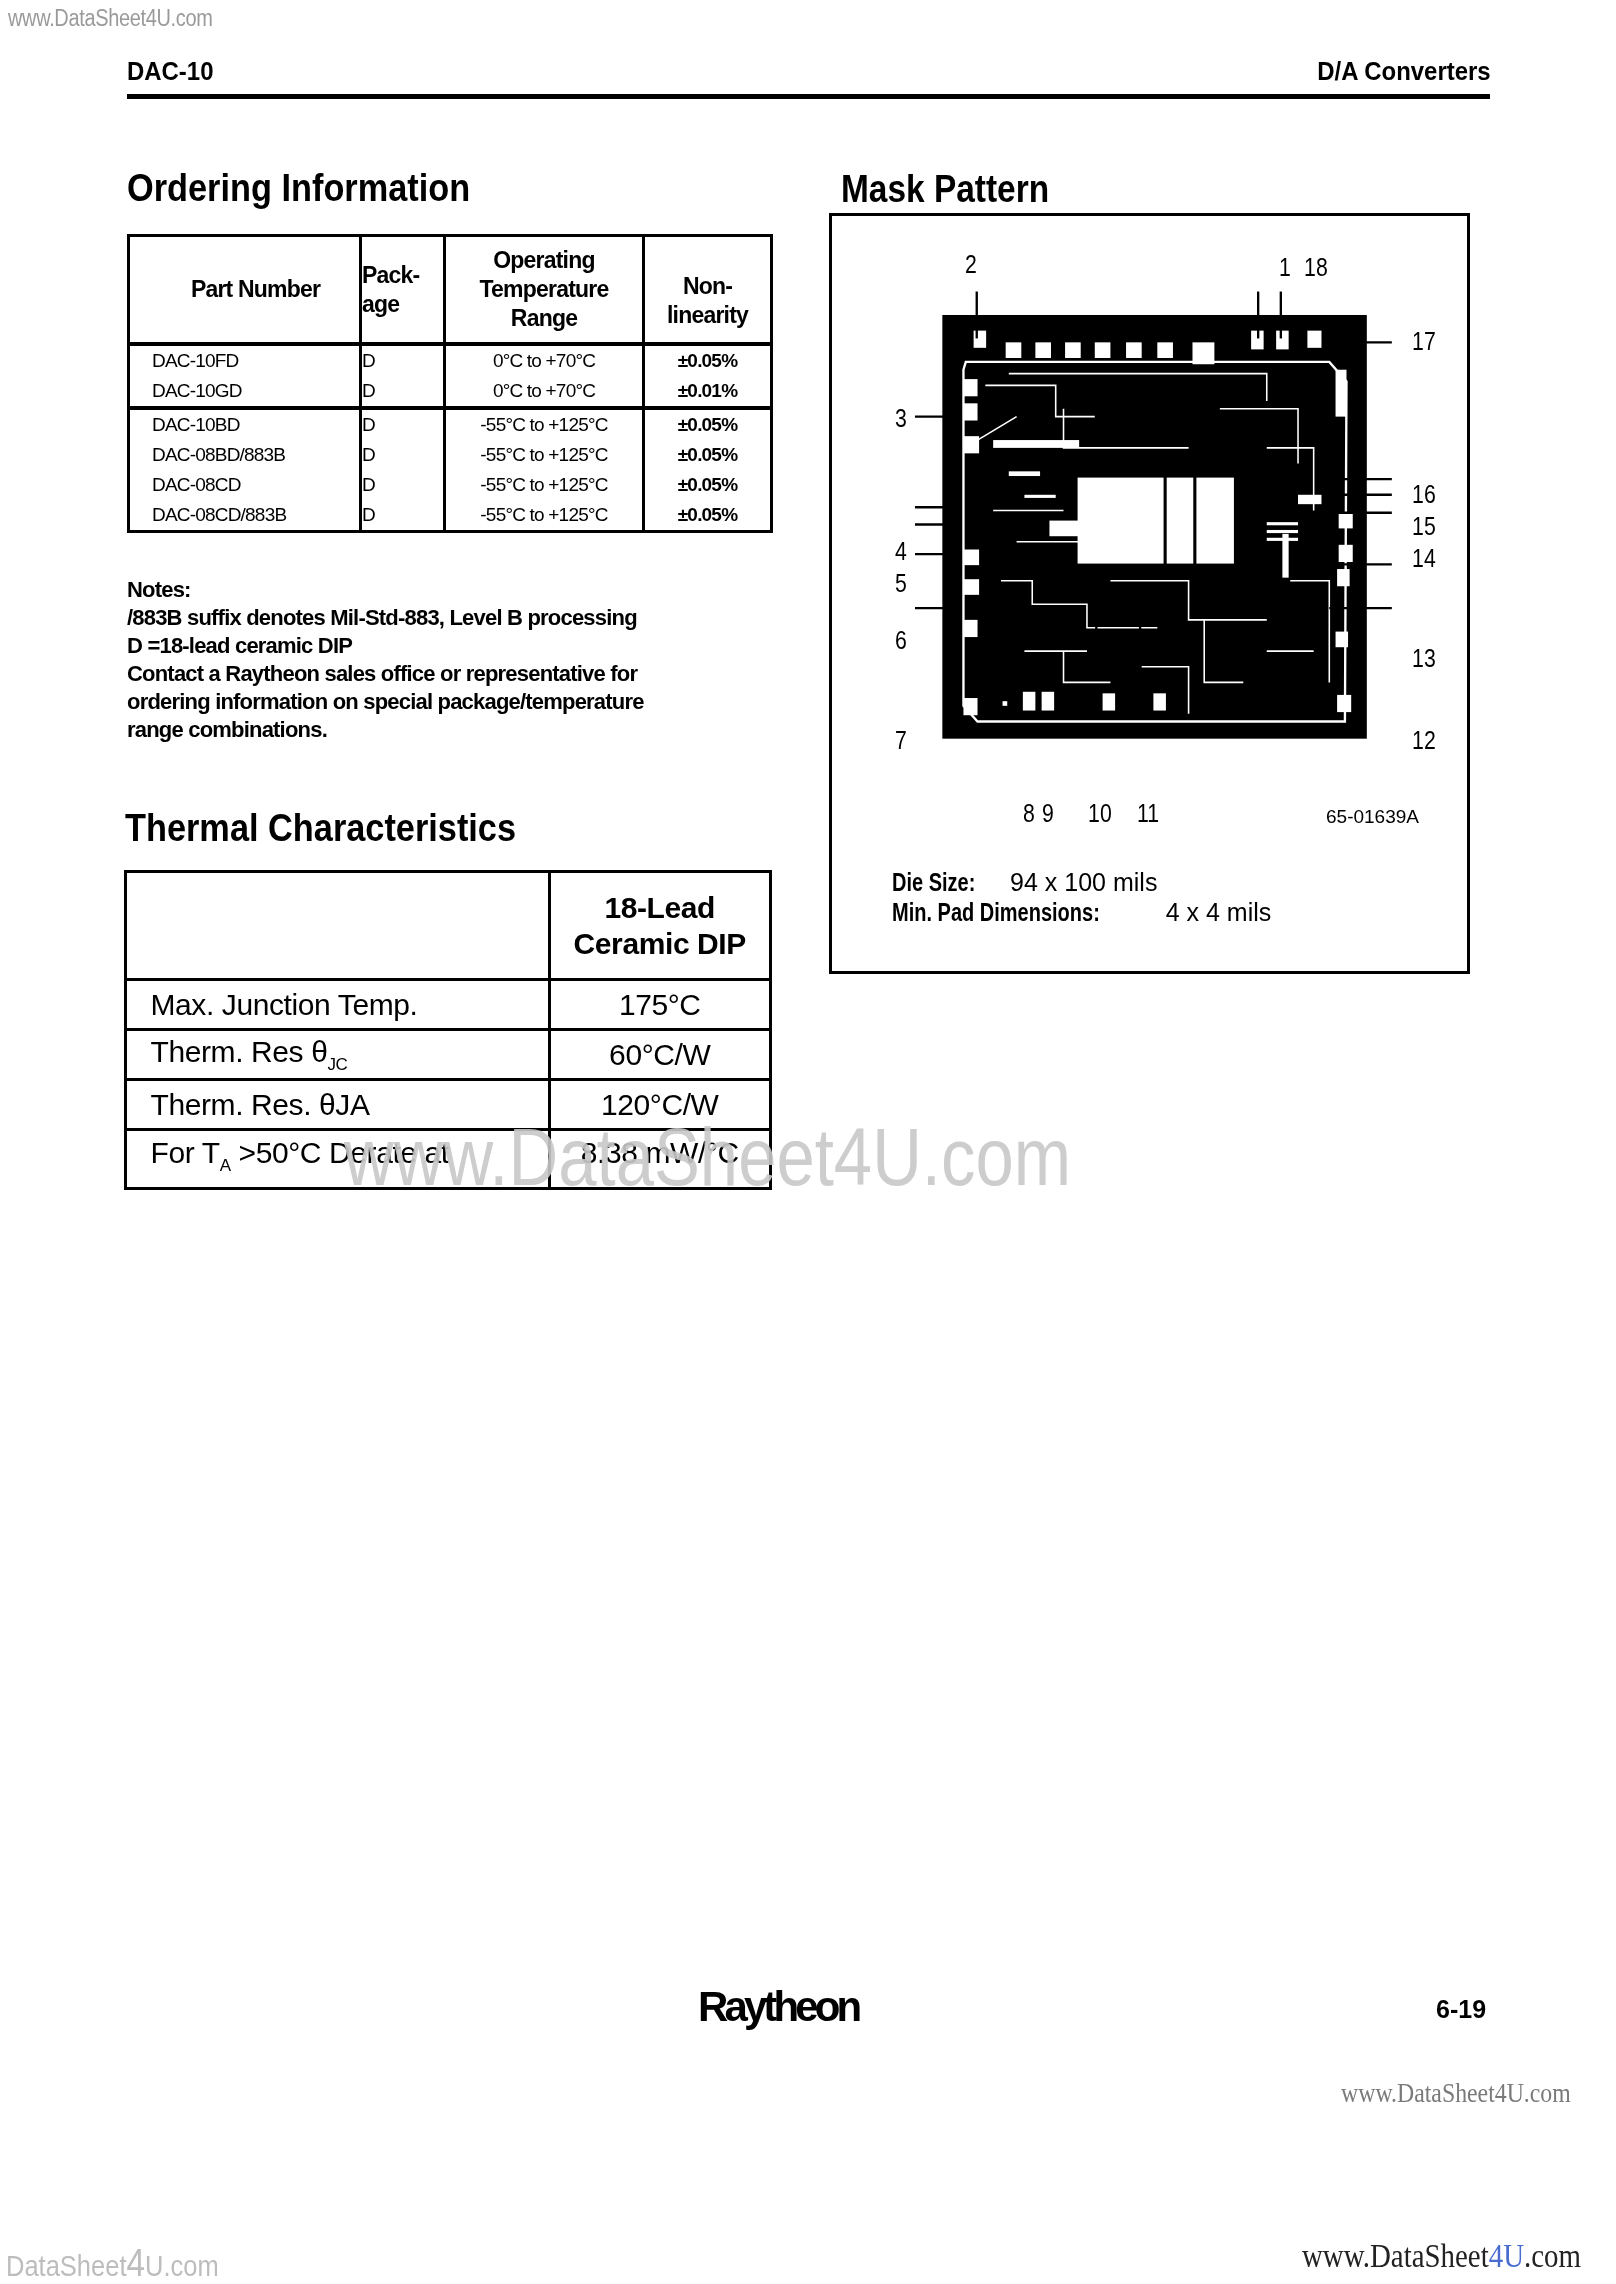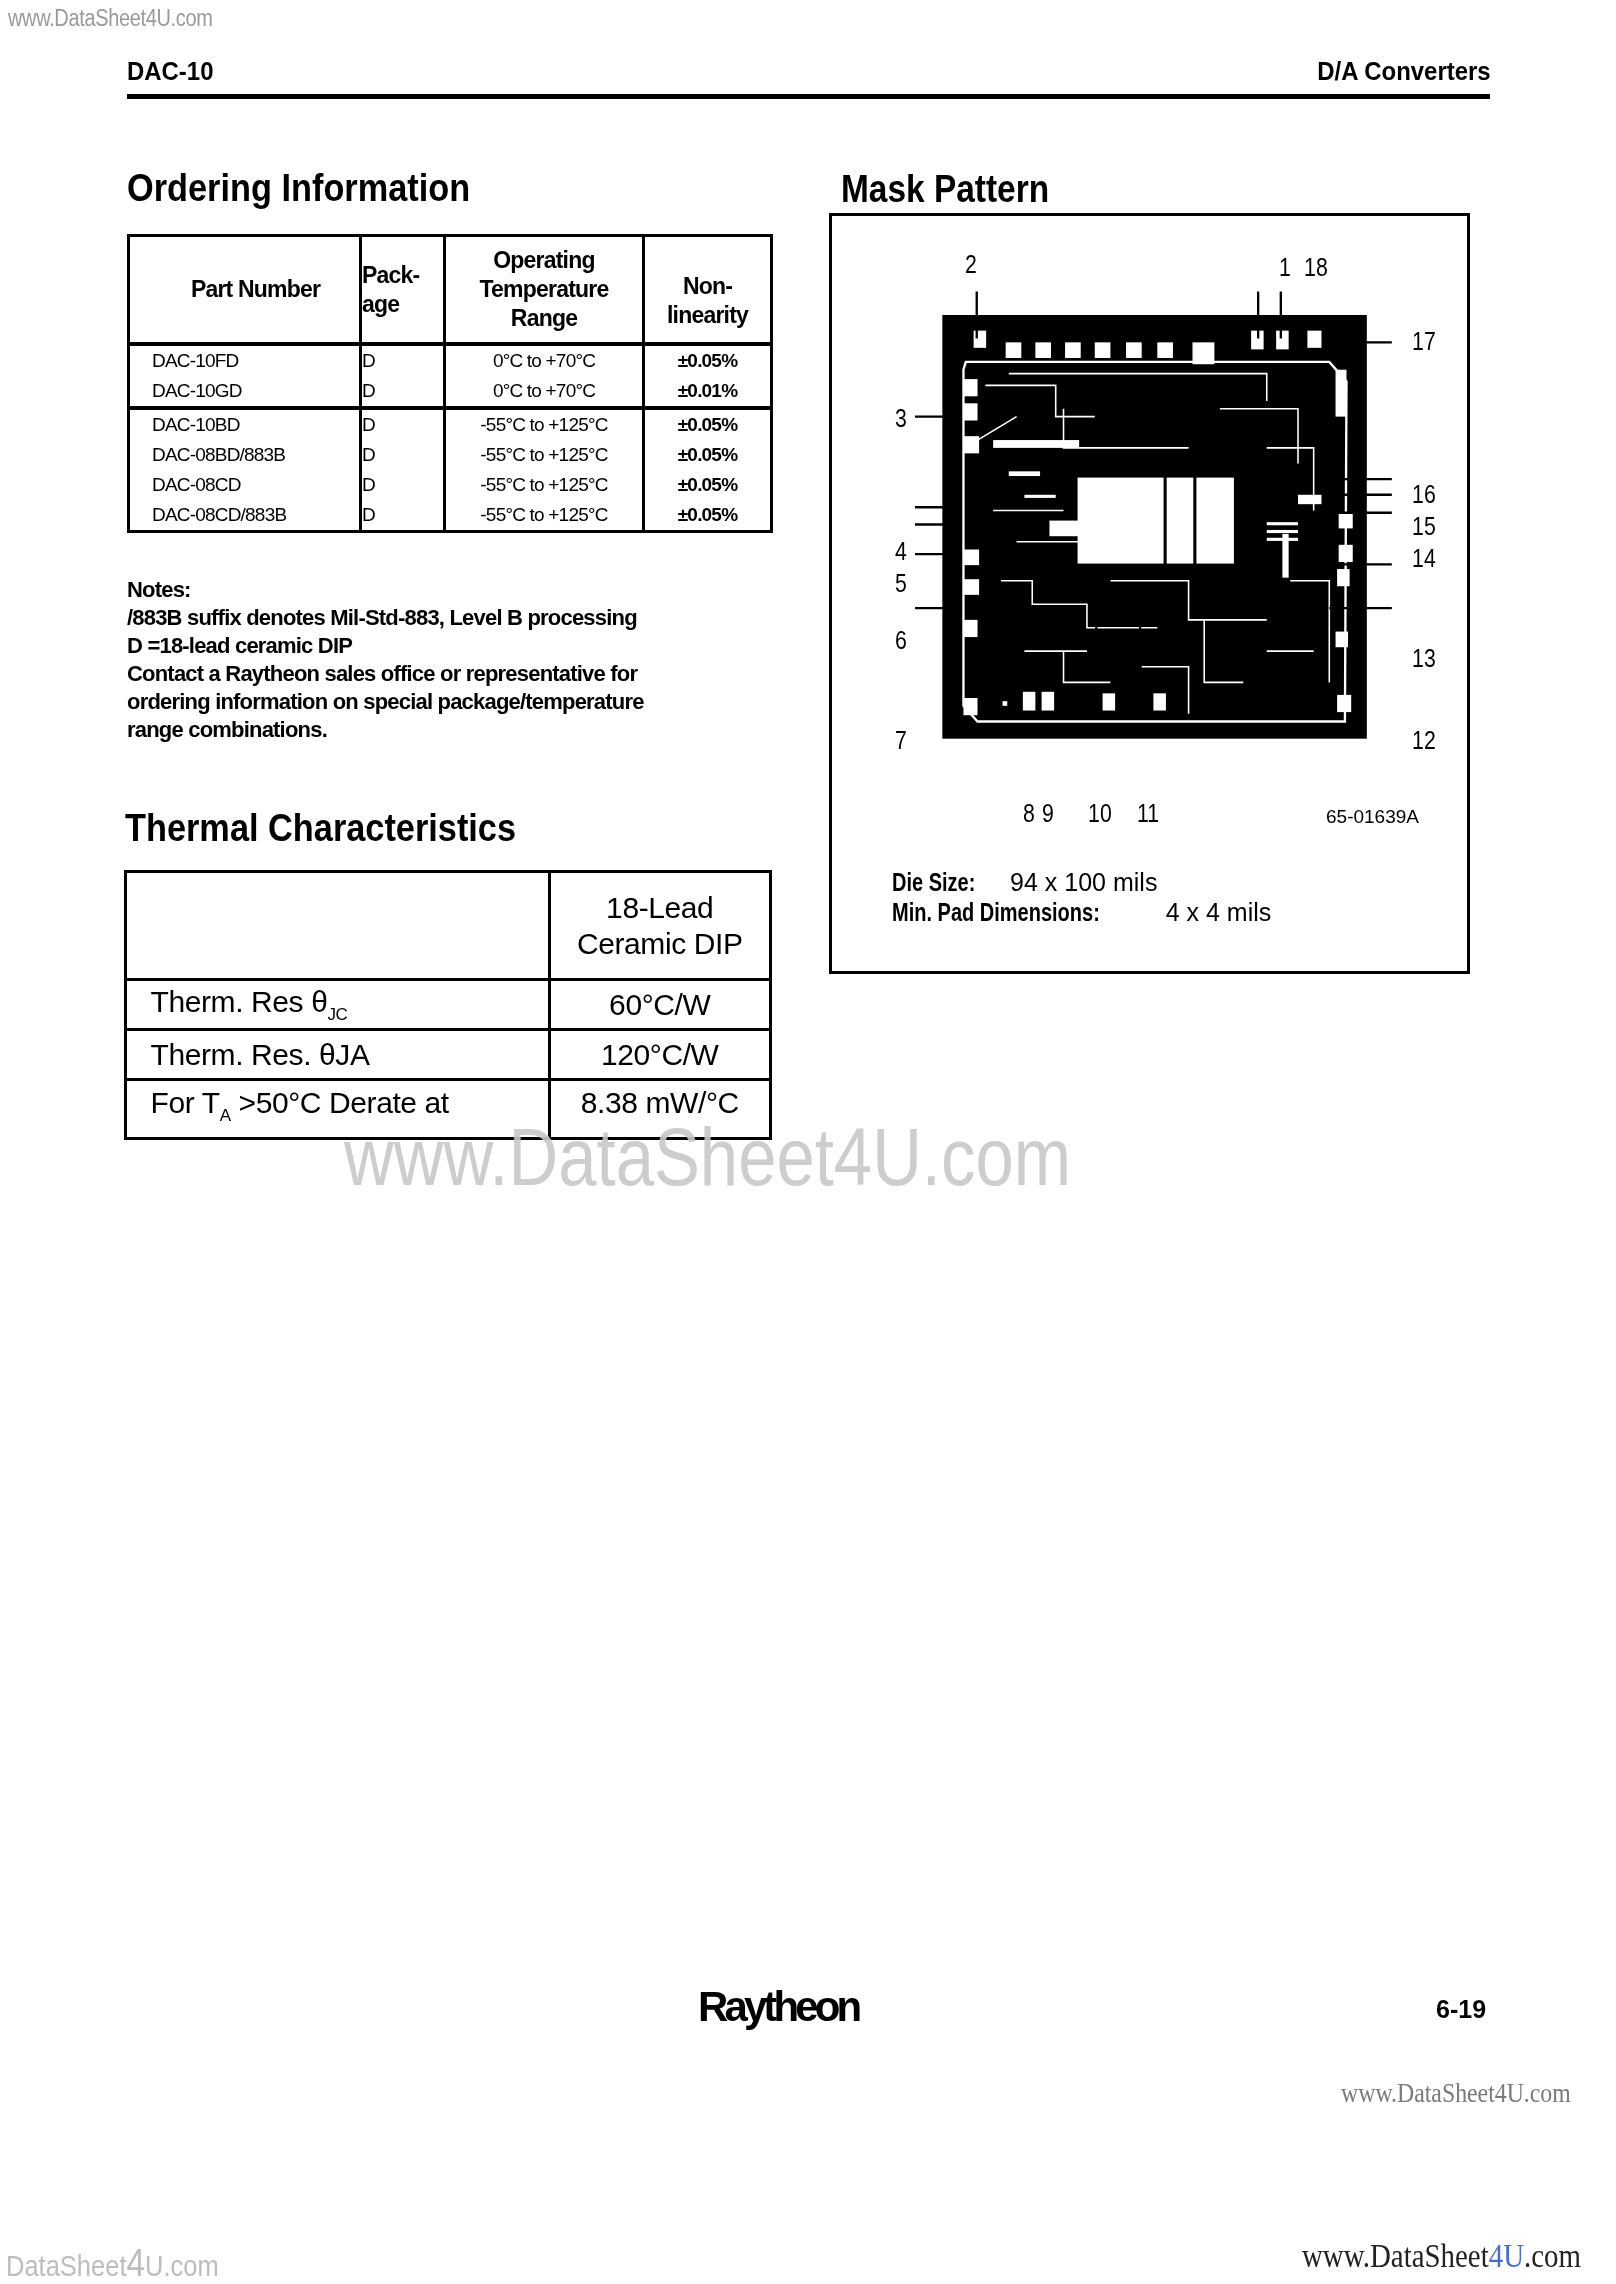--- a/index.html
+++ b/index.html
@@ -27,21 +27,21 @@
   .stack div { white-space:nowrap; letter-spacing:-0.8px; }
   .bold { font-weight:bold; }
 
   .notes { left:127px; top:576px; font-size:22px; font-weight:bold; line-height:28px; letter-spacing:-0.8px; }
 
   .therm { left:124px; top:870px; width:648px; border:3.9px solid #000; }
   .therm td { border:3.1px solid #000; font-size:30px; height:47px; padding:0; letter-spacing:-0.4px; }
   .therm .lbl { width:397px; padding-left:23.5px; text-align:left; }
   .therm .val { text-align:center; }
   .therm .hdr td { height:105px; }
-  .therm .hdr .val { font-weight:normal; font-size:30px; line-height:36px; }
+  .therm .hdr .val { font-weight:bold; font-size:30px; line-height:36px; }
   .therm sub { font-size:17px; vertical-align:-7.8px; }
 
   .mask-box { left:829px; top:213px; width:635px; height:755px; border:3.9px solid #000; }
   .pin { font-size:25px; transform:scaleX(0.85); }
   .figid { font-size:19px; }
   .die-info { left:892px; top:867px; font-size:25px; line-height:30px; }
   .die-info b { font-weight:bold; transform:scaleX(0.8); display:inline-block; transform-origin:left; }
 
   .wm-center { left:344px; top:1111px; font-size:81px; color:#c8c8c8; opacity:0.9; transform:scaleX(0.85); transform-origin:left top; white-space:nowrap; }
   .raytheon { left:698px; top:1983px; font-size:42px; font-weight:bold; letter-spacing:-3.9px; transform:scaleX(1.0); }
@@ -154,20 +154,24 @@
 <table class="abs therm">
   <tbody>
       <tr class="hdr">
     <td class="lbl"></td>
     <td class="val">
       <div>18-Lead</div>
       <div>Ceramic DIP</div>
     </td>
   </tr>
   <tr>
+    <td class="lbl">Max. Junction Temp.</td>
+    <td class="val">175°C</td>
+  </tr>
+  <tr>
     <td class="lbl"><span>Therm. Res θ</span><sub>JC</sub></td>
     <td class="val">60°C/W</td>
   </tr>
   <tr>
     <td class="lbl">Therm. Res. θJA</td>
     <td class="val">120°C/W</td>
   </tr>
   <tr style="height:59px">
     <td class="lbl" style="vertical-align:top;padding-top:4.7px"><span>For T</span><sub>A</sub><span> &gt;50°C Derate at</span></td>
     <td class="val" style="vertical-align:top;padding-top:4.7px">8.38 mW/°C</td>

